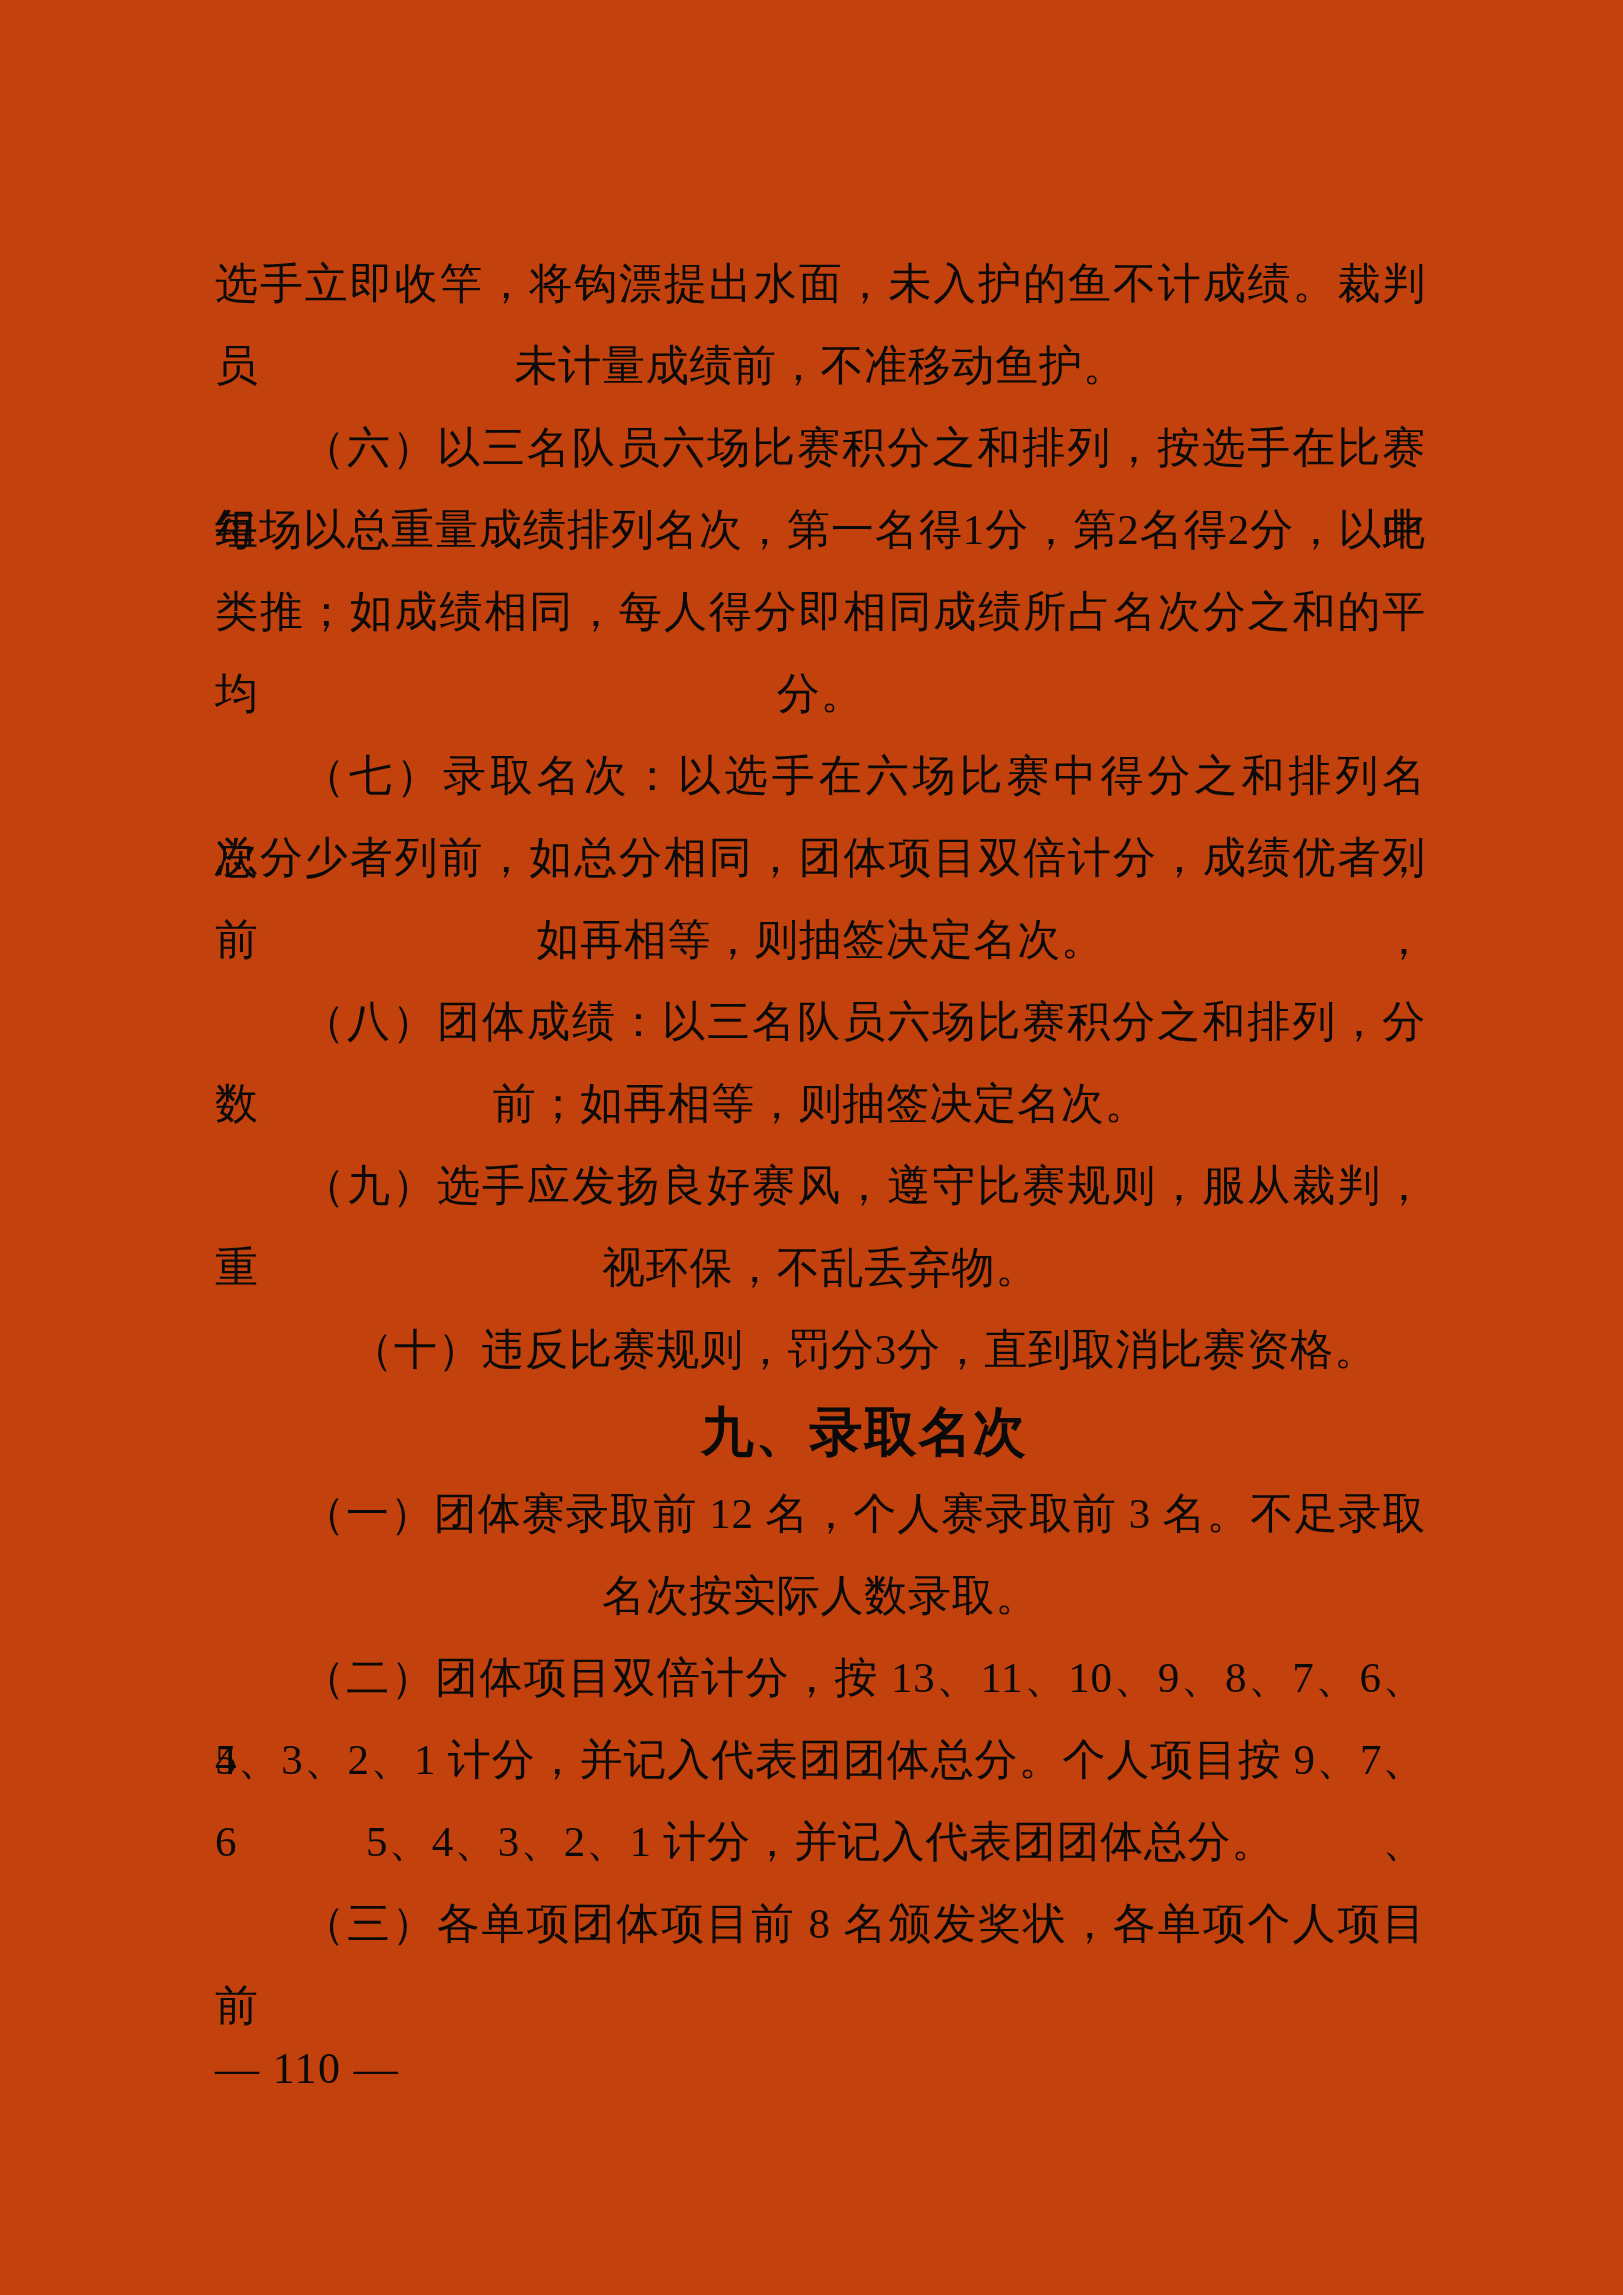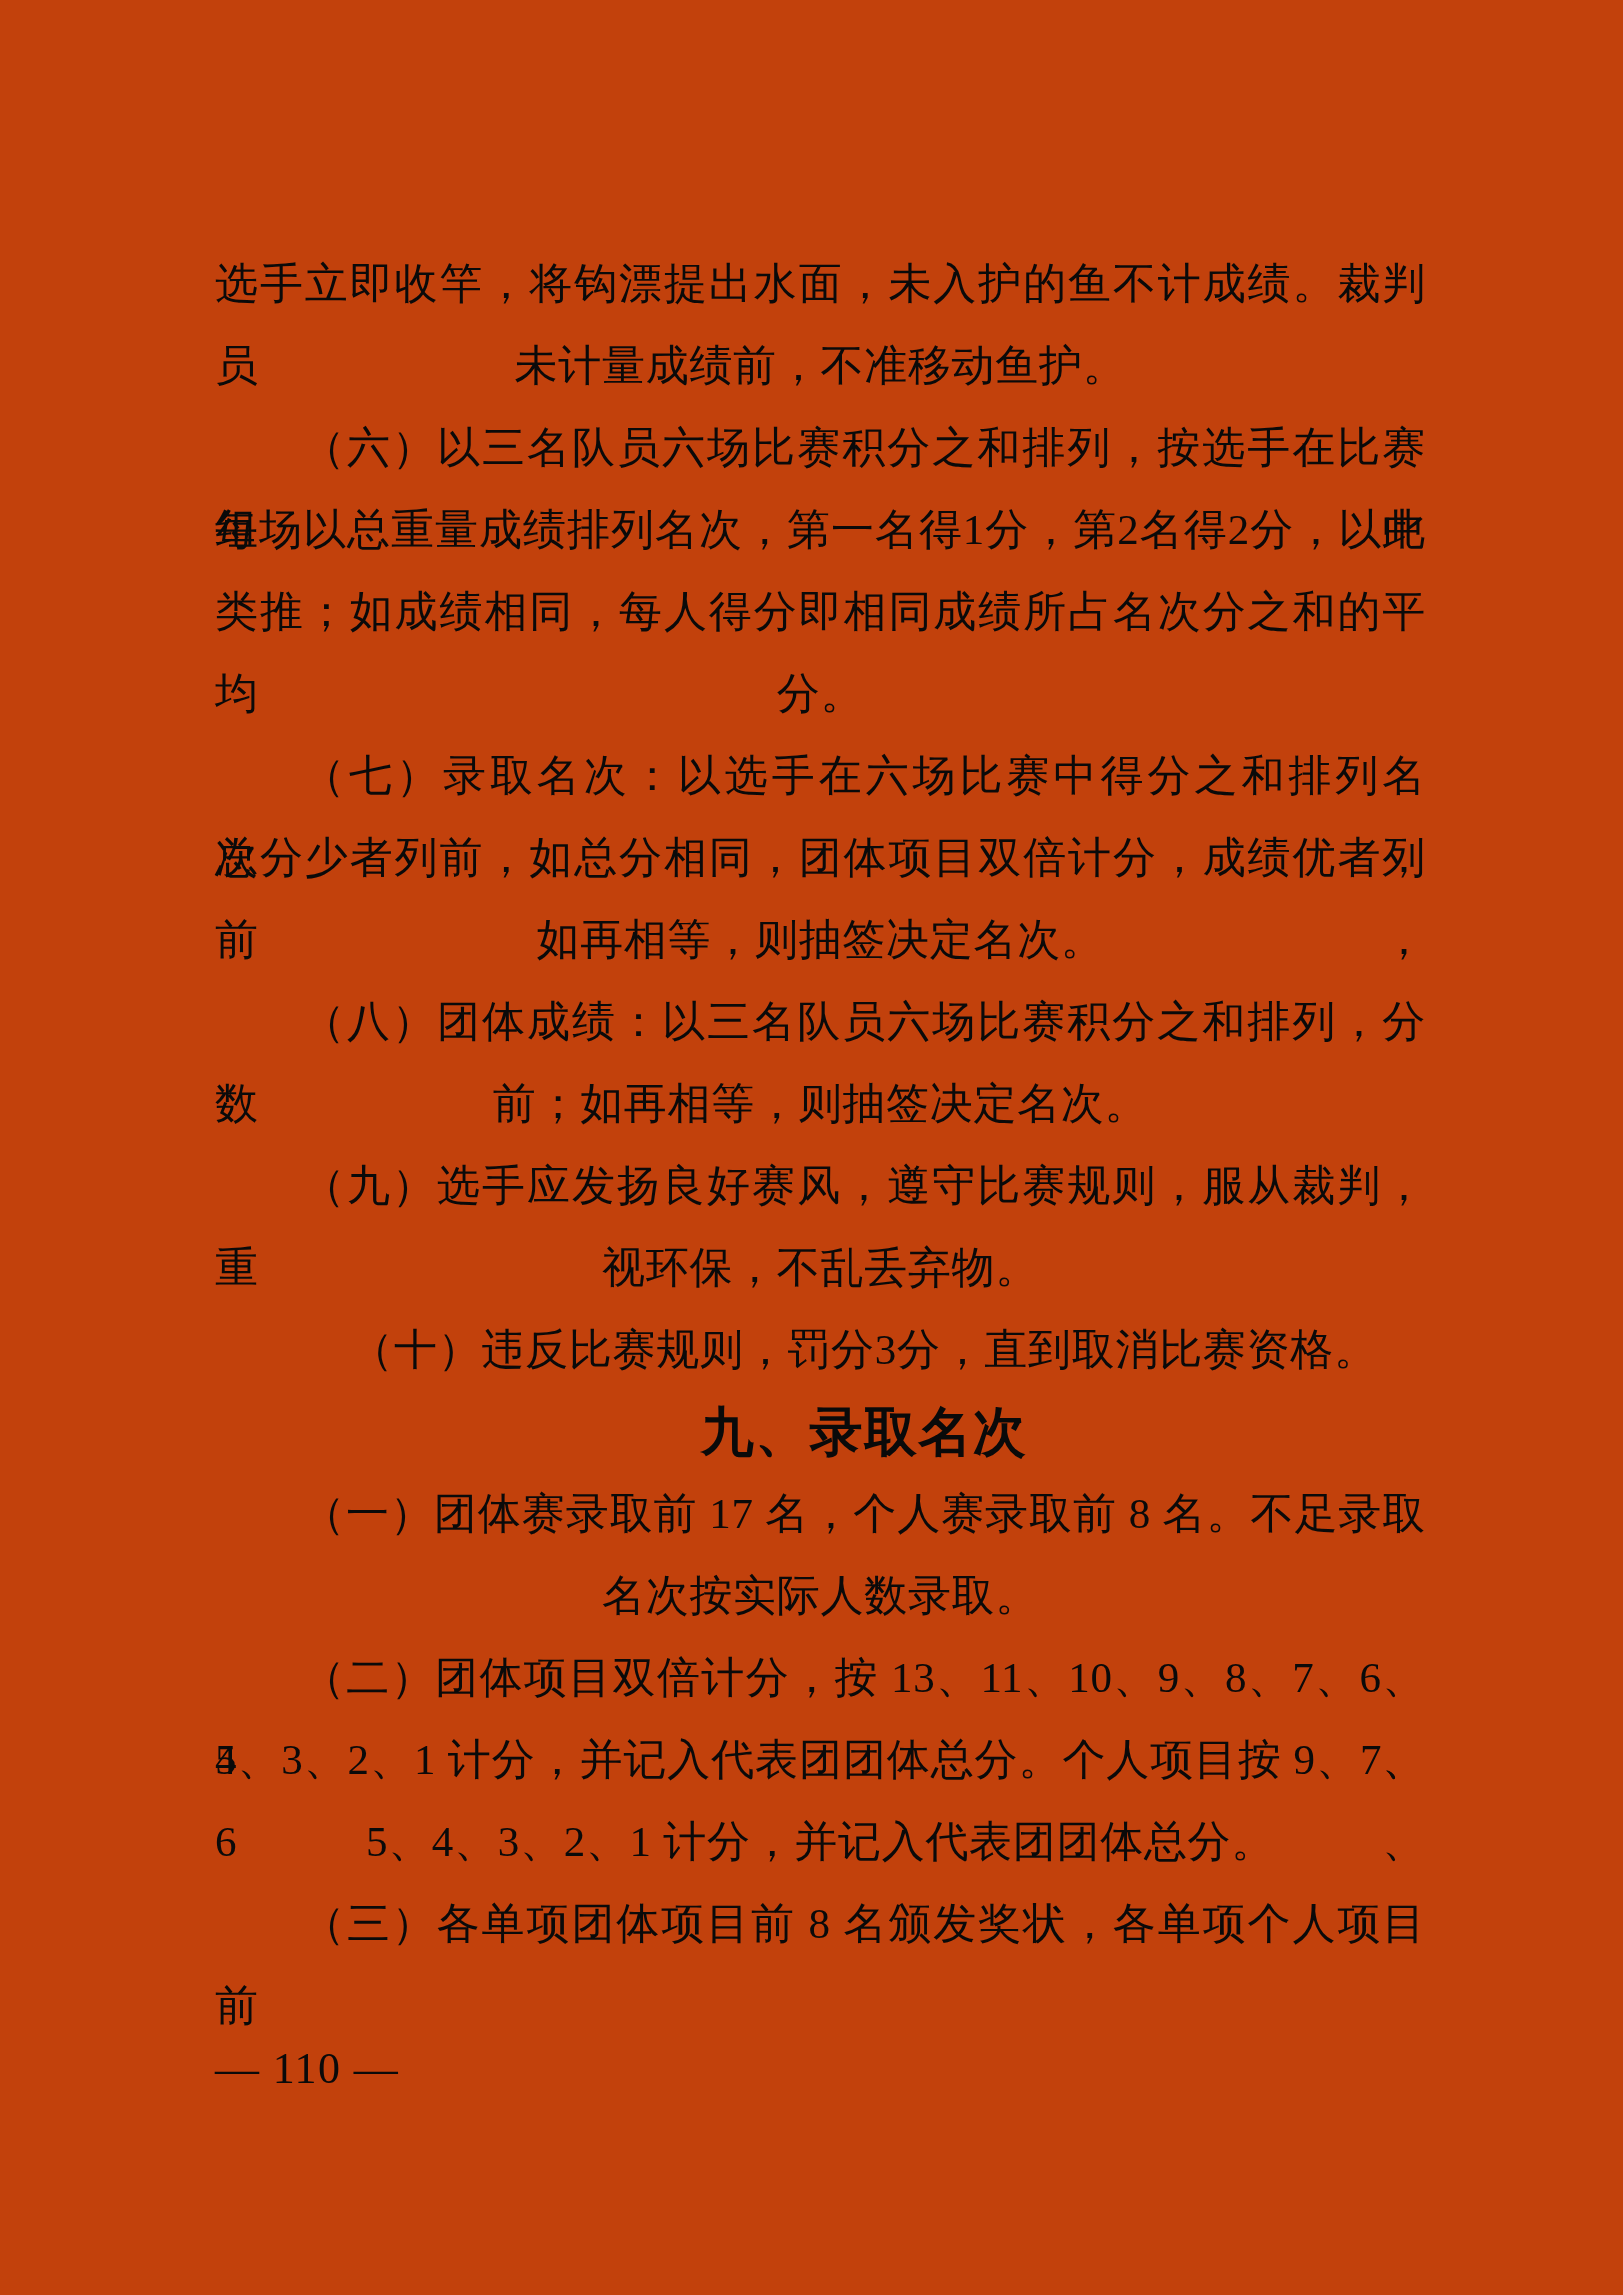--- a/index.html
+++ b/index.html
@@ -66,21 +66,21 @@
       <div class="line">分。</div>
       <div class="line justify indent">（七）录取名次：以选手在六场比赛中得分之和排列名次，</div>
       <div class="line justify">总分少者列前，如总分相同，团体项目双倍计分，成绩优者列前，</div>
       <div class="line">如再相等，则抽签决定名次。</div>
       <div class="line justify indent">（八）团体成绩：以三名队员六场比赛积分之和排列，分数</div>
       <div class="line">前；如再相等，则抽签决定名次。</div>
       <div class="line justify indent">（九）选手应发扬良好赛风，遵守比赛规则，服从裁判，重</div>
       <div class="line">视环保，不乱丢弃物。</div>
       <div class="line indent">（十）违反比赛规则，罚分3分，直到取消比赛资格。</div>
       <div class="line indent heading">九、录取名次</div>
-      <div class="line justify indent">（一）团体赛录取前 17 名，个人赛录取前 8 名。不足录取</div>
+      <div class="line justify indent">（一）团体赛录取前 12 名，个人赛录取前 3 名。不足录取</div>
       <div class="line">名次按实际人数录取。</div>
       <div class="line justify indent">（二）团体项目双倍计分，按 13、11、10、9、8、7、6、5、</div>
       <div class="line justify">4、3、2、1 计分，并记入代表团团体总分。个人项目按 9、7、6、</div>
       <div class="line">5、4、3、2、1 计分，并记入代表团团体总分。</div>
       <div class="line justify indent">（三）各单项团体项目前 8 名颁发奖状，各单项个人项目前</div>
     </div>
   <div class="footer">— 110 —</div>
 </div>
 
 

